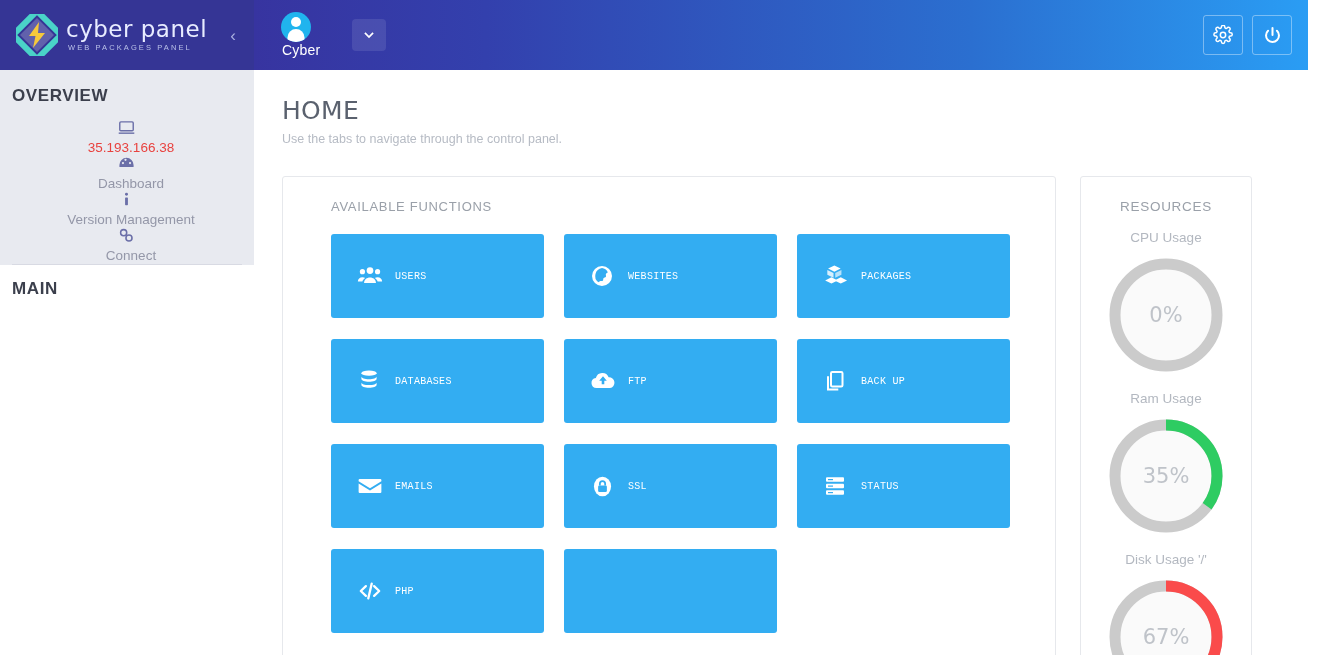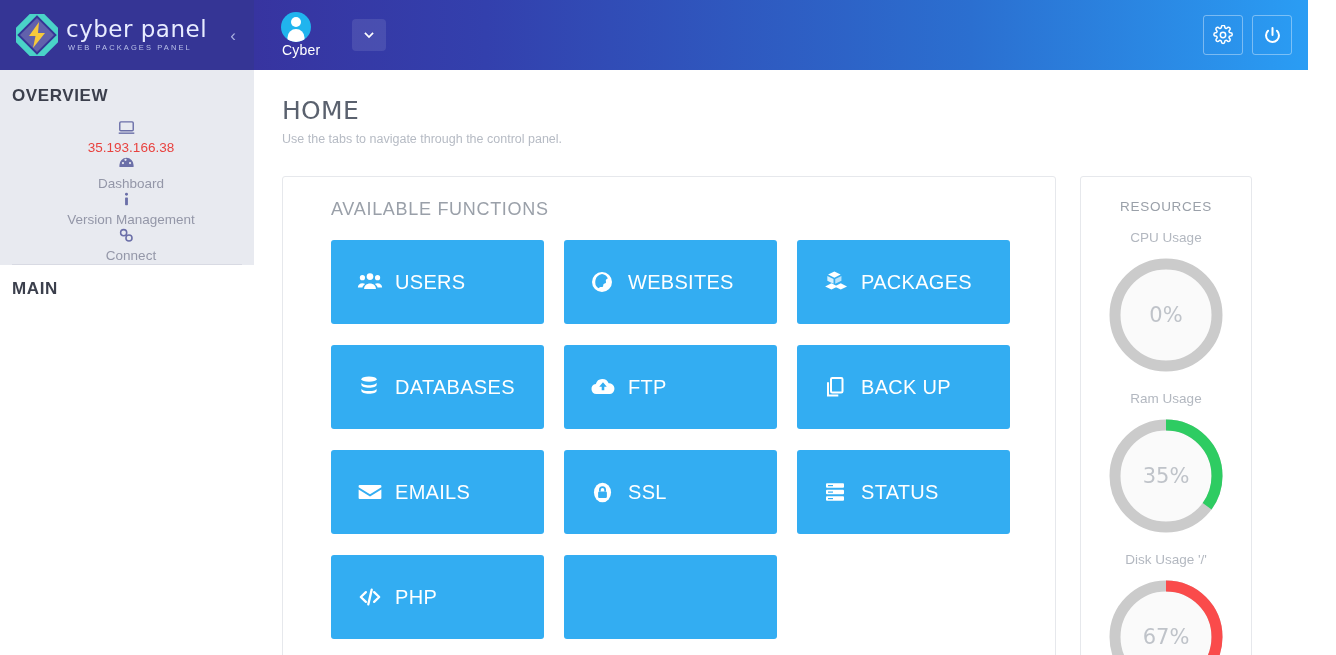--- a/index.html
+++ b/index.html
@@ -113,21 +113,21 @@
   }
   .page-sub { font-size: 12.5px; color: #b6bbc4; margin-top: 7px; }
 
   .panels { display: flex; margin-top: 30px; }
 
   .card {
     background: #fff; border: 1px solid #e6e8ec; border-radius: 3px;
   }
   .card-fn { width: 774px; padding: 22px 0 0 0; height: 520px; }
   .card-title {
-    font-size: 18px; color: #9aa0a9; letter-spacing: .7px;
+    font-size: 13px; color: #9aa0a9; letter-spacing: .7px;
     padding-left: 48px; margin-bottom: 20px;
   }
 
   .tile-grid {
     display: grid;
     grid-template-columns: repeat(3, 213px);
     gap: 21px 20px;
     padding-left: 48px;
   }
   .tile {
@@ -137,22 +137,22 @@
     display: flex; align-items: center;
     padding-left: 26px;
     cursor: pointer;
     color: #fff;
   }
   .tile .t-ico {
     width: 34px; flex: 0 0 34px;
     display: flex; align-items: center; justify-content: flex-start;
   }
   .tile .t-lbl {
-    font-size: 20px; letter-spacing: .3px; margin-left: 4px;
-    font-family: Liberation Sans, sans-serif;
+    font-size: 10px; letter-spacing: .3px; margin-left: 4px;
+    font-family: Liberation Mono, monospace;
   }
 
   .card-res {
     width: 172px; margin-left: 24px; height: 520px;
     padding-top: 22px; text-align: center; overflow: hidden;
   }
   .res-title {
     font-size: 13.5px; color: #9aa0a9; letter-spacing: .7px; margin-bottom: 16px;
   }
   .gauge-label { font-size: 13.5px; color: #b3b8c0; margin-bottom: 10px; }

